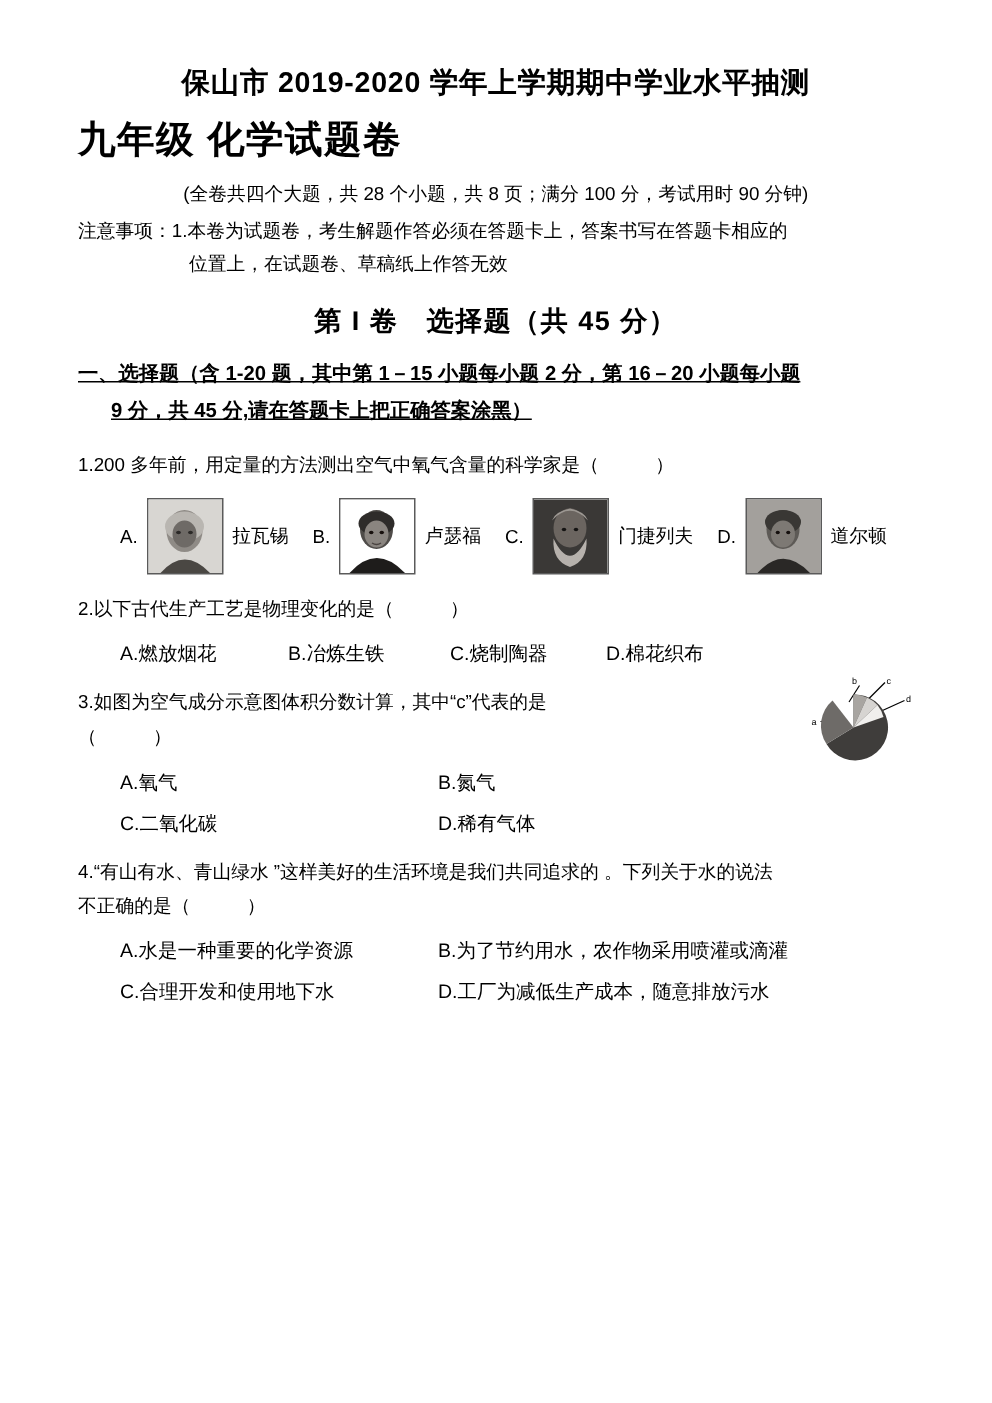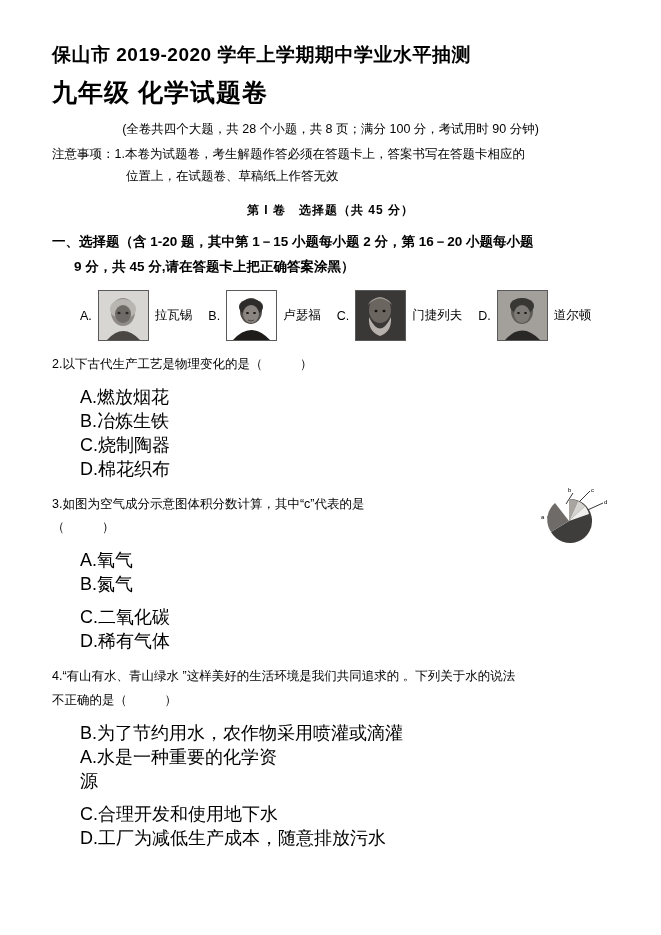--- a/index.html
+++ b/index.html
@@ -15,21 +15,21 @@
     overflow: hidden;
   }
   .page {
     position: relative;
     width: 661px;
     height: 935px;
     box-sizing: border-box;
     padding: 34px 52px 0 52px;
   }
   .title-main {
-    text-align: left;
+    text-align: center;
     font-size: 19px;
     font-weight: bold;
     letter-spacing: 0.5px;
     margin: 8px 0 2px 0;
     font-family: "Liberation Sans", "DejaVu Sans", sans-serif;
   }
   .title-sub {
     font-size: 25px;
     font-weight: bold;
     letter-spacing: 1px;
@@ -49,50 +49,50 @@
   }
   .notice-line2 {
     padding-left: 74px;
   }
   .notice-line3 {
     padding-left: 74px;
     letter-spacing: 0.3px;
   }
   .section-head {
     text-align: center;
-    font-size: 12px;
+    font-size: 18px;
     font-weight: bold;
     margin: 14px 0 10px 0;
     font-family: "Liberation Sans", "DejaVu Sans", sans-serif;
     letter-spacing: 1px;
   }
   .q-group-head {
     font-size: 13.5px;
     font-weight: bold;
     font-family: "Liberation Sans", "DejaVu Sans", sans-serif;
     line-height: 1.9;
+    text-decoration: underline;
   }
   .q-group-head .cont {
     display: block;
     padding-left: 22px;
     font-weight: bold;
   }
   .q {
     font-size: 12.5px;
     font-family: "Liberation Sans", "DejaVu Sans", sans-serif;
     line-height: 1.85;
     margin-top: 12px;
   }
   .opts {
-    font-size: 18px;
+    font-size: 13px;
     font-family: "Liberation Sans", "DejaVu Sans", sans-serif;
     padding-left: 28px;
     margin-top: 9px;
     display: flex;
-    flex-direction: column;
   }
   .opt-w1 { width: 112px; }
   .opt-w2 { width: 108px; }
   .opt-w3 { width: 104px; }
   .opt-wide1 { width: 212px; }
   
   .portrait-row {
     display: flex;
     align-items: center;
     padding-left: 28px;
@@ -145,20 +145,23 @@
     <div class="notice-line2">位置上，在试题卷、草稿纸上作答无效</div>
   </div>
 
   <div class="section-head">第 I 卷　选择题（共 45 分）</div>
 
   <div class="q-group-head">
     <span>一、选择题（含 1-20 题，其中第 1－15 小题每小题 2 分，第 16－20 小题每小题</span>
     <span class="cont">9 分，共 45 分,请在答题卡上把正确答案涂黑）</span>
   </div>
 
+  <div class="q">
+    <span>1.</span><span>200 多年前，用定量的方法测出空气中氧气含量的科学家是（　　　）</span>
+  </div>
   <div class="portrait-row">
 
     <div class="portrait-item">
       <span class="portrait-letter">A.</span>
       <svg class="portrait" viewBox="0 0 49 49">
         <rect x="0" y="0" width="49" height="49" fill="#cfcfcf"></rect>
         <rect x="0" y="0" width="49" height="49" fill="#d8d6d2"></rect>
         <ellipse cx="24" cy="21" rx="12" ry="14" fill="#8f8b86"></ellipse>
         <ellipse cx="24" cy="18" rx="13" ry="10" fill="#b9b6b1"></ellipse>
         <ellipse cx="24" cy="23" rx="8" ry="9" fill="#6e6a66"></ellipse>
@@ -253,22 +256,22 @@
   <div class="opts">
     <span class="o opt-wide1">C.二氧化碳</span>
     <span class="o">D.稀有气体</span>
   </div>
 
   <div class="q">
     <span>4.</span><span>“有山有水、青山绿水 ”这样美好的生活环境是我们共同追求的 。下列关于水的说法</span>
     <div>不正确的是（　　　）</div>
   </div>
   <div class="opts">
+    <span class="o opt-wide1">A.水是一种重要的化学资源</span>
     <span class="o">B.为了节约用水，农作物采用喷灌或滴灌</span>
-    <span class="o opt-wide1">A.水是一种重要的化学资源</span>
   </div>
   <div class="opts">
     <span class="o opt-wide1">C.合理开发和使用地下水</span>
     <span class="o">D.工厂为减低生产成本，随意排放污水</span>
   </div>
 
 
 </div>
 
 </body></html>

